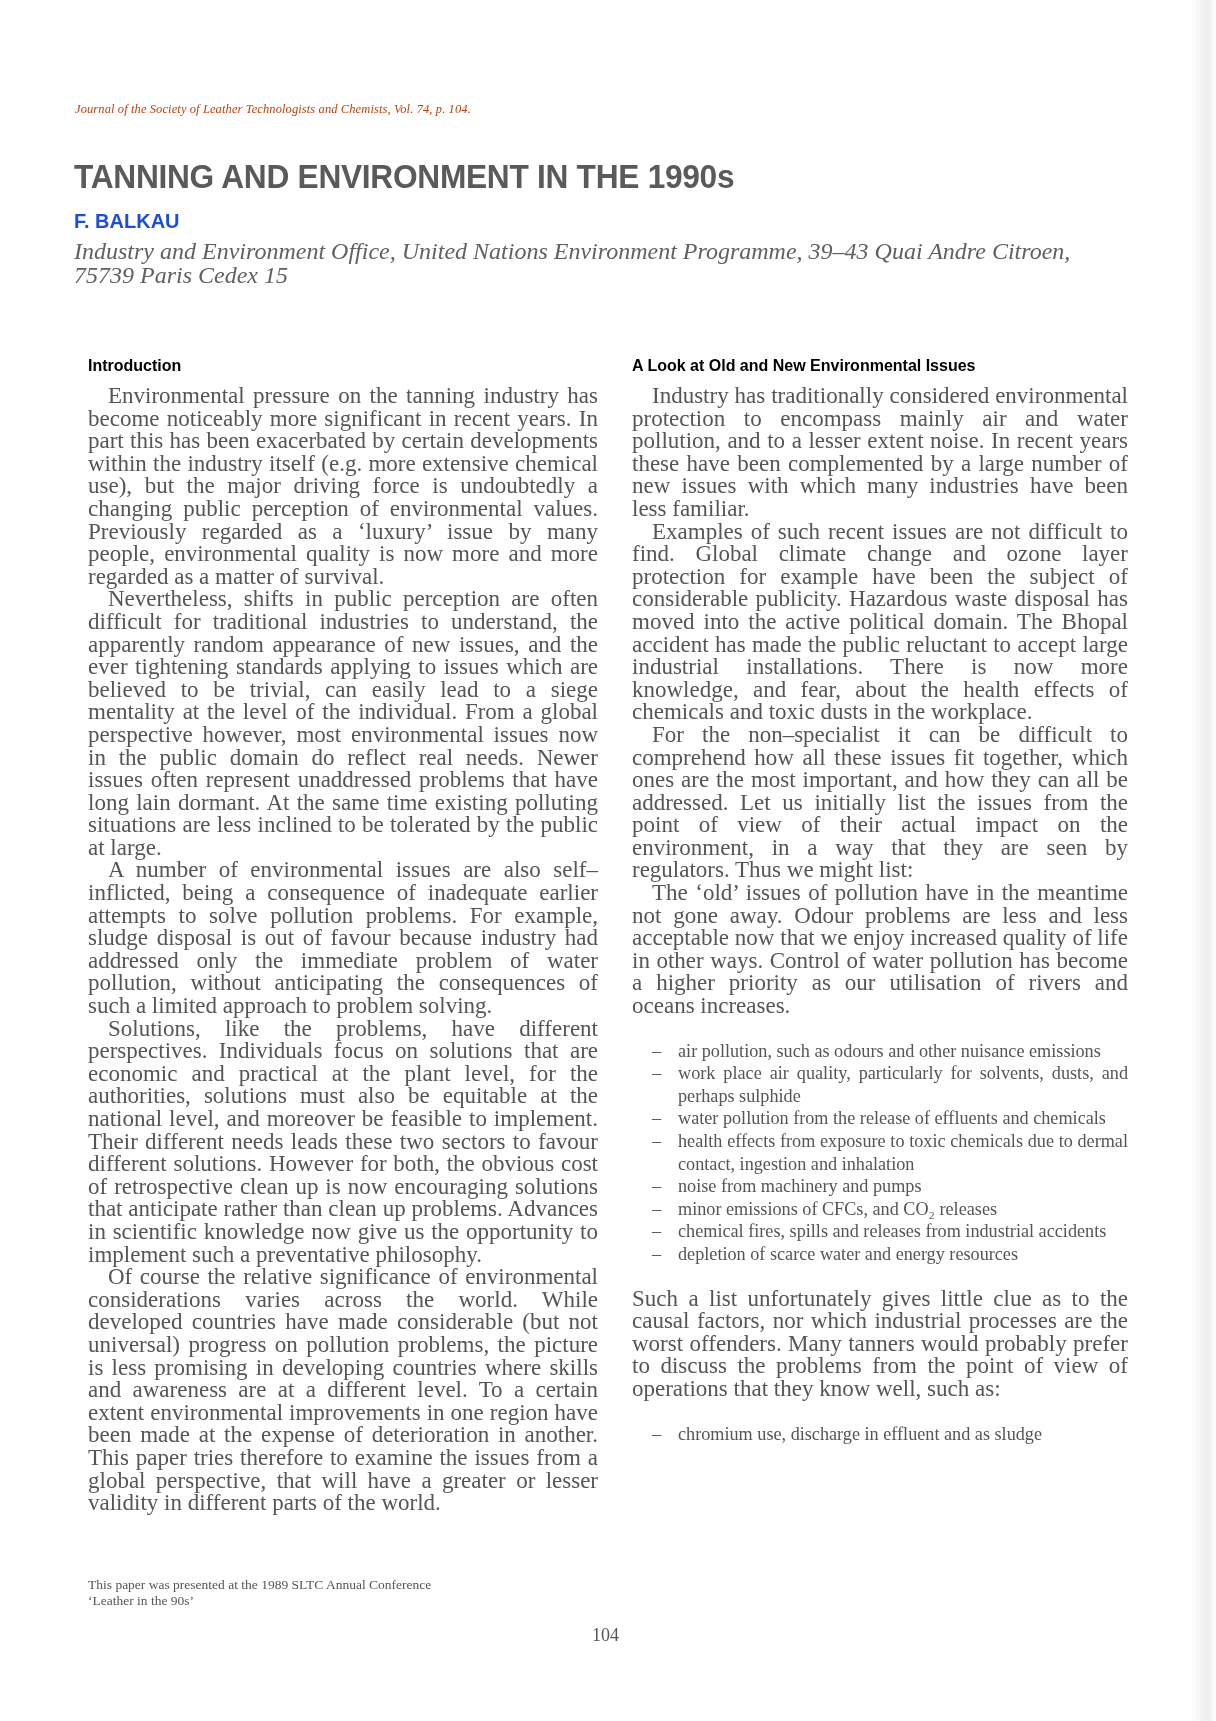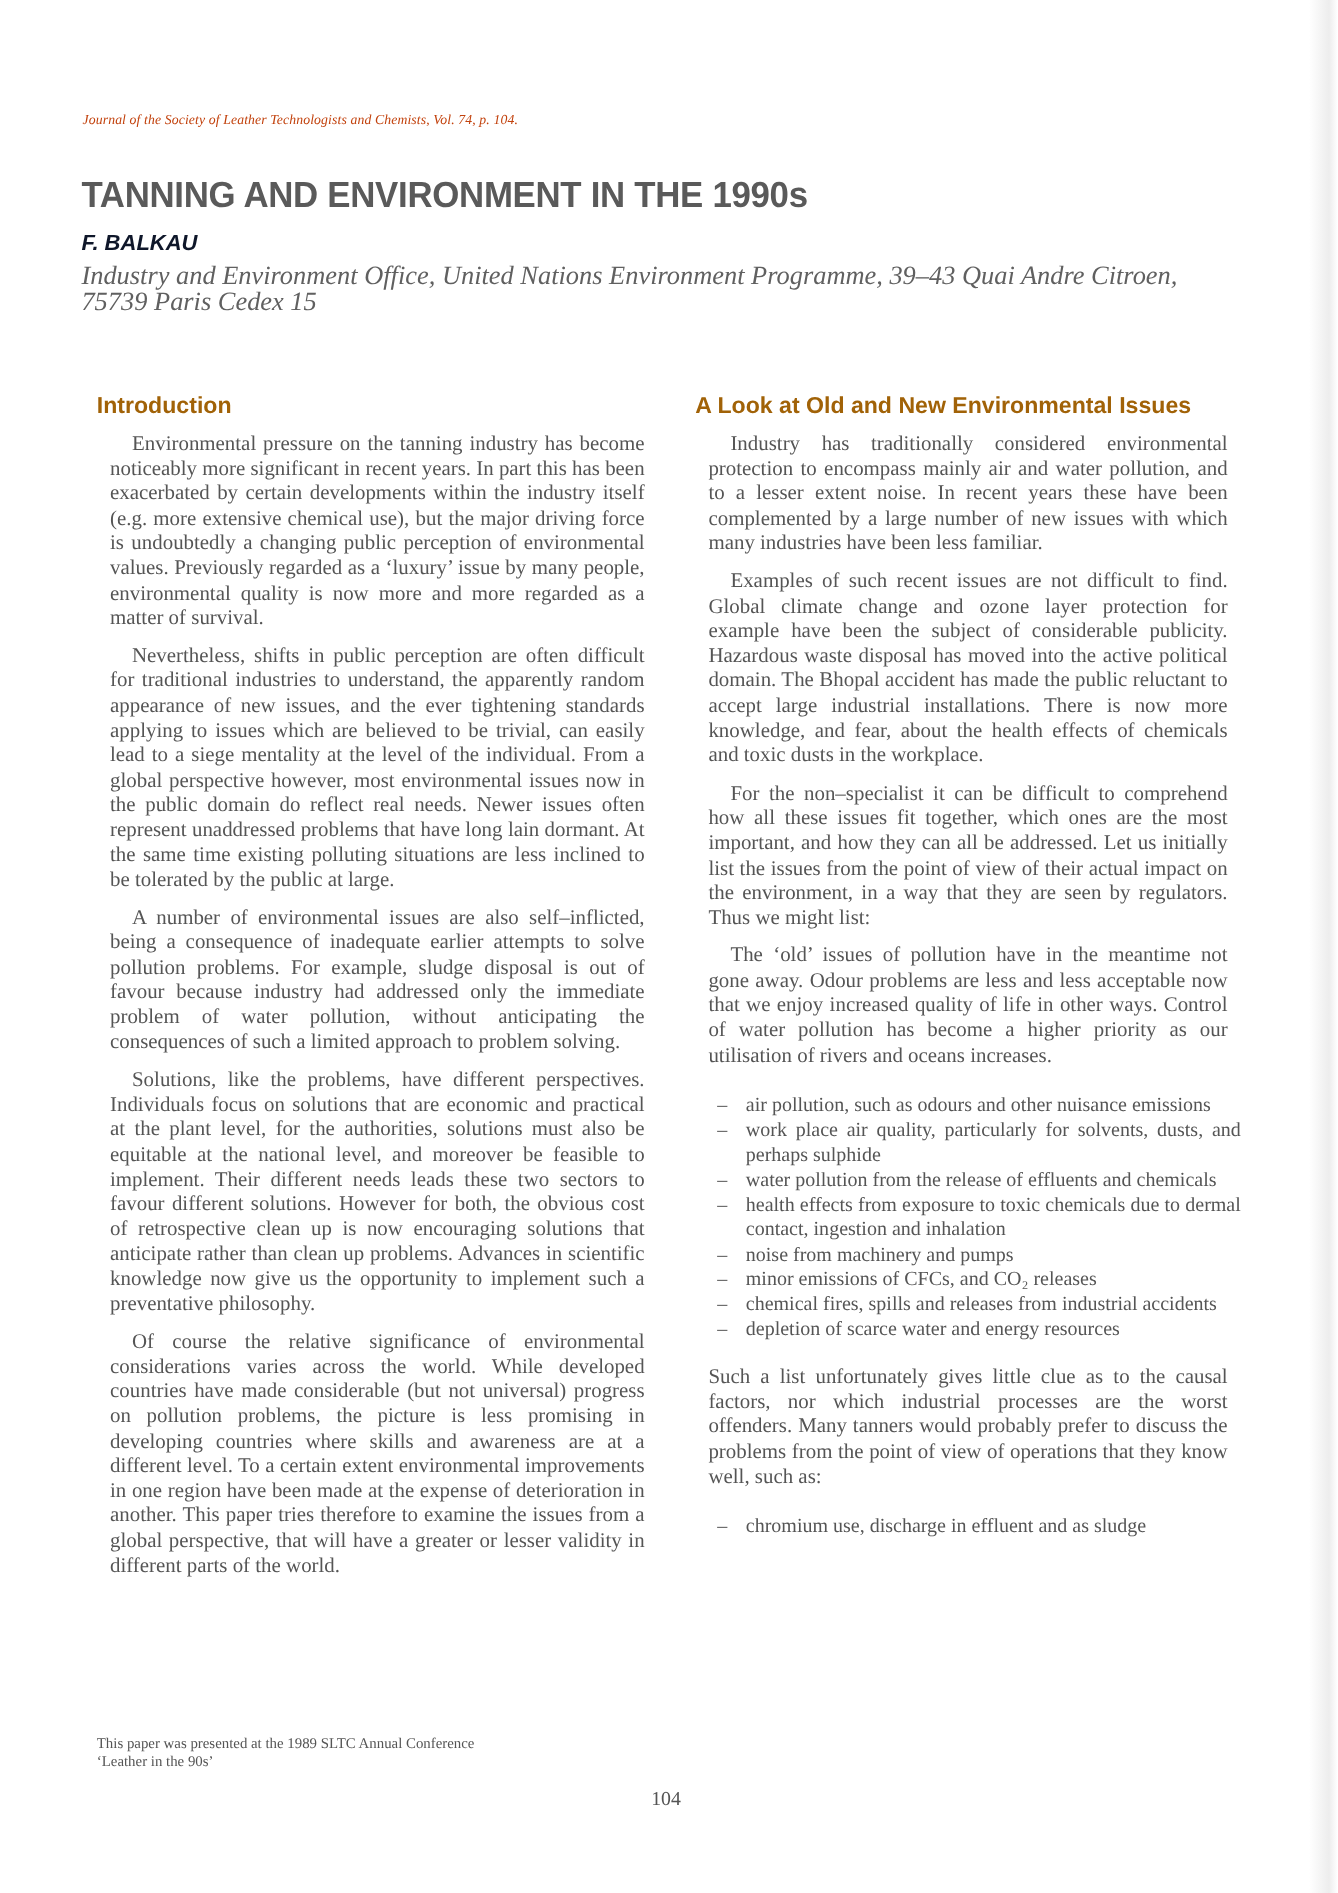--- a/index.html
+++ b/index.html
@@ -19,36 +19,36 @@
   }
   .title {
     position: absolute; left: 74px; top: 158px; margin: 0;
     font-family: "Liberation Sans", "DejaVu Sans", sans-serif;
     font-weight: bold; font-size: 33px; color: #5a5a5a; letter-spacing: -0.3px;
     transform: scaleX(0.96); transform-origin: left;
   }
   .author {
     position: absolute; left: 74px; top: 210px; margin: 0;
     font-family: "Liberation Sans", "DejaVu Sans", sans-serif;
-    font-weight: bold; font-size: 20px; color: #0f172a; font-style: italic;
+    font-weight: bold; font-size: 20px; color: #1d4ed8;
   }
   .affil {
     position: absolute; left: 74px; top: 239px; width: 1050px;
     font-style: italic; font-size: 24px; line-height: 24px; color: #606060;
   }
   .col { position: absolute; top: 357px; width: 510px; }
   .col.left { left: 88px; }
   .col.right { left: 632px; width: 496px; }
   .col h2 {
     margin: 0 0 10px 0;
     font-family: "Liberation Sans", "DejaVu Sans", sans-serif;
-    font-weight: bold; font-size: 21px; color: #a16207;
+    font-weight: bold; font-size: 16px; color: #000000;
   }
   .col p {
-    margin: 12px; font-size: 19px; line-height: 22.6px; text-align: justify;
+    margin: 0; font-size: 23px; line-height: 22.6px; text-align: justify;
     text-indent: 20px; hyphens: none;
   }
   .col p.noindent { text-indent: 0; }
   ul.dash { list-style: none; margin: 22px 0 22px 0; padding: 0; }
   ul.dash li {
     position: relative; padding-left: 46px; font-size: 18.2px; line-height: 22.6px; text-align: justify;
   }
   ul.dash li::before {
     content: "\2013"; position: absolute; left: 20px; top: 0;
   }

